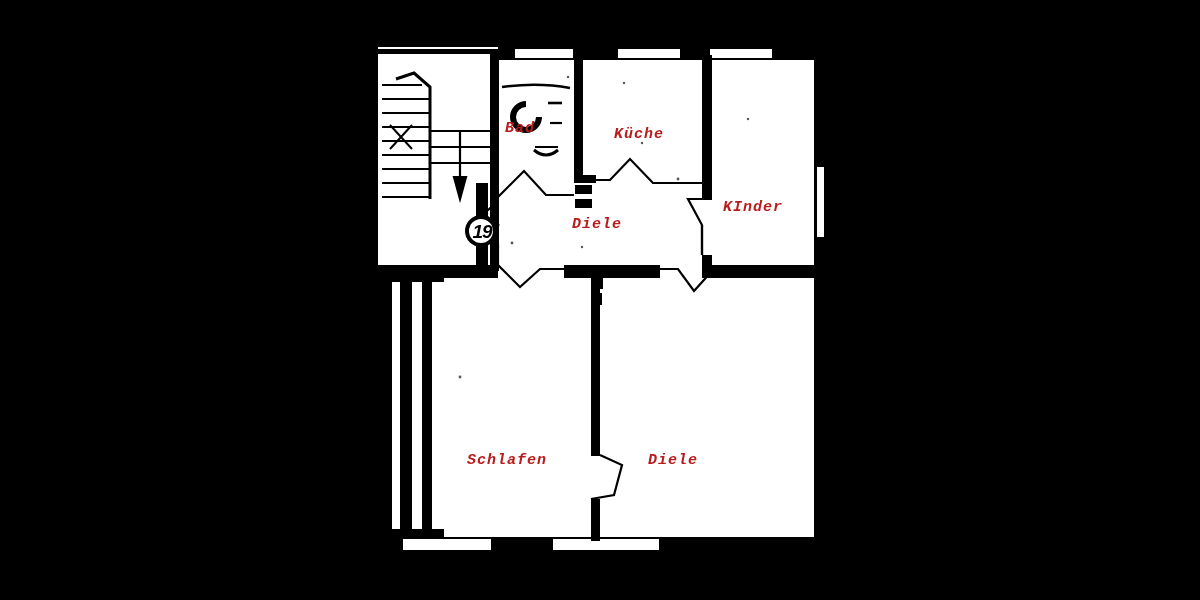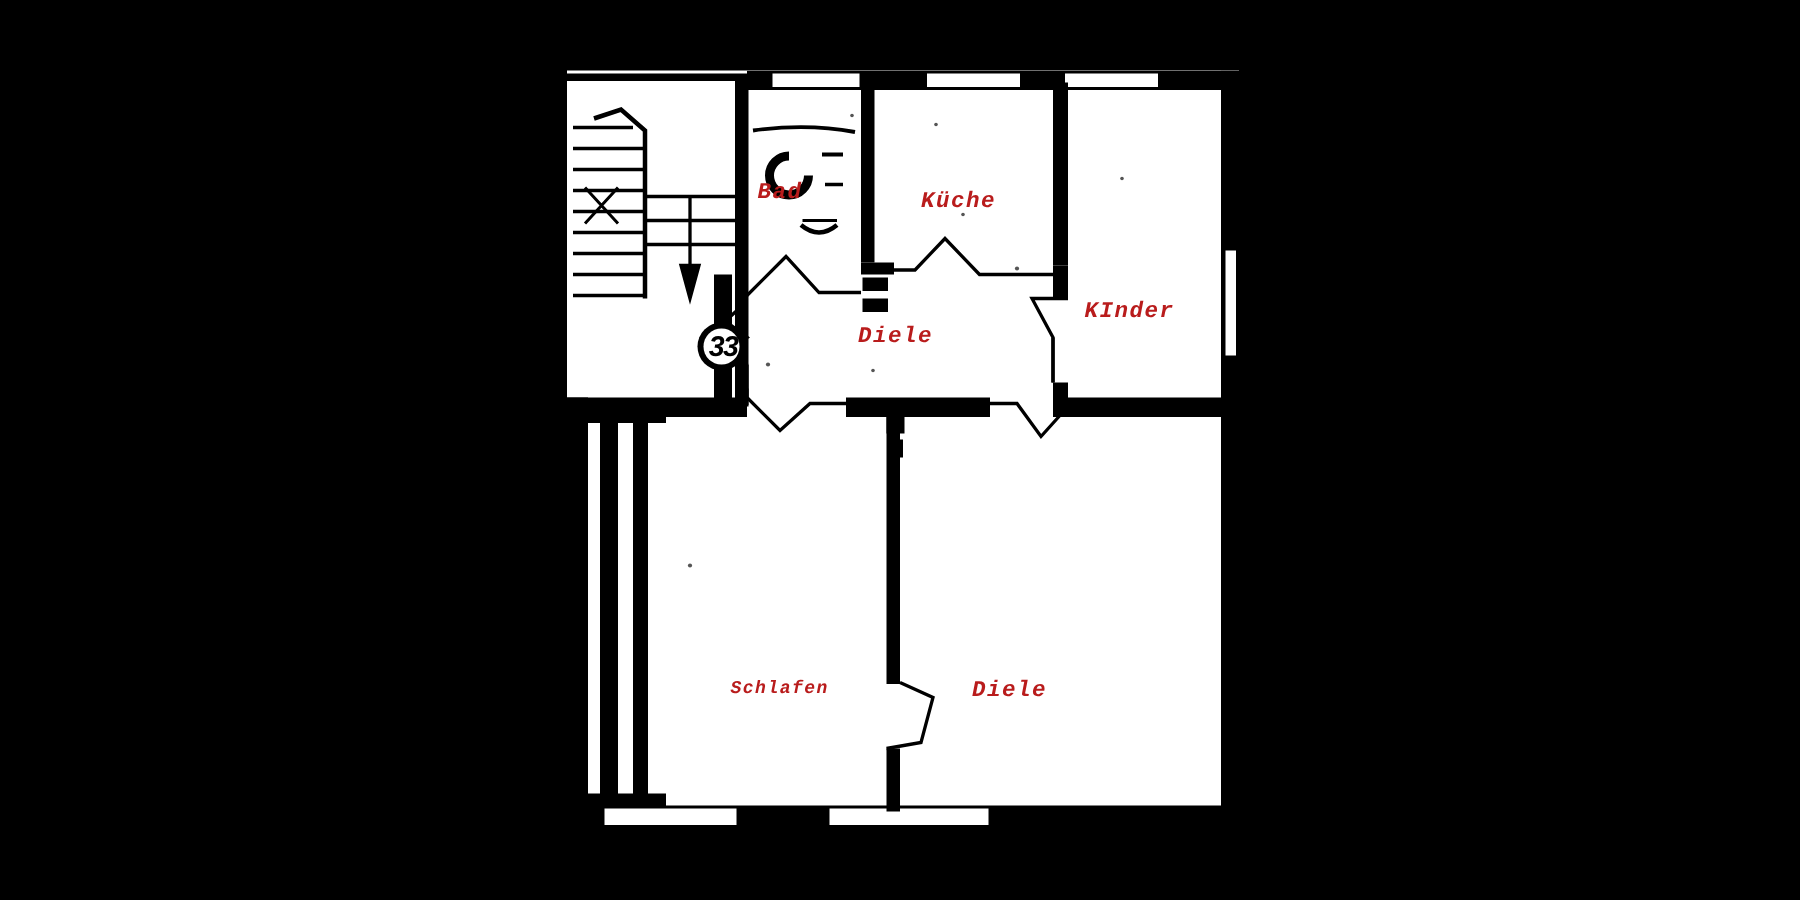--- a/index.html
+++ b/index.html
@@ -40,21 +40,21 @@
     font-style: italic;
     font-weight: 700;
     white-space: nowrap;
     letter-spacing: 1px;
     user-select: none;
   }
   .lbl-bad    { left: 127px; top: 73px;  font-size: 15px; }
   .lbl-kueche { left: 236px; top: 79px;  font-size: 15px; }
   .lbl-kinder { left: 345px; top: 152px; font-size: 15px; }
   .lbl-diele  { left: 194px; top: 169px; font-size: 15px; text-align: right; }
-  .lbl-schlafen { left: 89px; top: 405px; font-size: 12px; margin-left: 20px; }
+  .lbl-schlafen { left: 89px; top: 405px; font-size: 15px; }
   .lbl-wohnen   { left: 270px; top: 405px; font-size: 15px; }
   #marker-25 {
     position: absolute;
     left: 84px;
     top: 164px;
     width: 40px;
     height: 40px;
     display: flex;
     align-items: center;
     justify-content: center;
@@ -212,21 +212,21 @@
         <rect x="98" y="196" width="12" height="28"></rect>
       </g>
     </svg>
 
     <div id="marker-25">
       <svg width="40" height="40" viewBox="0 0 40 40" style="position:absolute;left:0;top:0;">
         <path d="M 26 5 L 38 14 L 26 22 Z" fill="#000000"></path>
         <circle cx="19" cy="20" r="16" fill="#000000"></circle>
         <circle cx="19" cy="20" r="12" fill="#ffffff"></circle>
       </svg>
-      <span id="marker-25-text">33</span>
+      <span id="marker-25-text">19</span>
     </div>
 
     <div class="room-label lbl-bad">Bad</div>
     <div class="room-label lbl-kueche">Küche</div>
     <div class="room-label lbl-kinder">KInder</div>
     <div class="room-label lbl-diele">Diele</div>
     <div class="room-label lbl-schlafen">Schlafen</div>
     <div class="room-label lbl-wohnen">Diele</div>
 
   </div>

